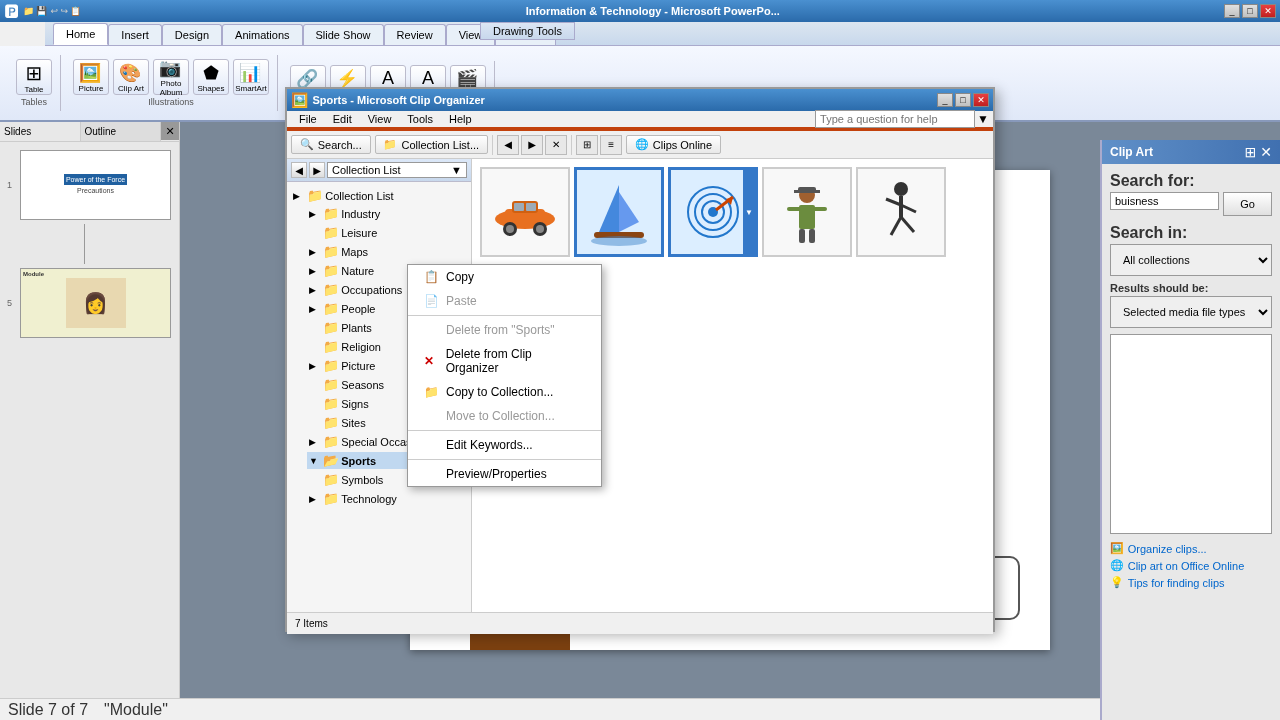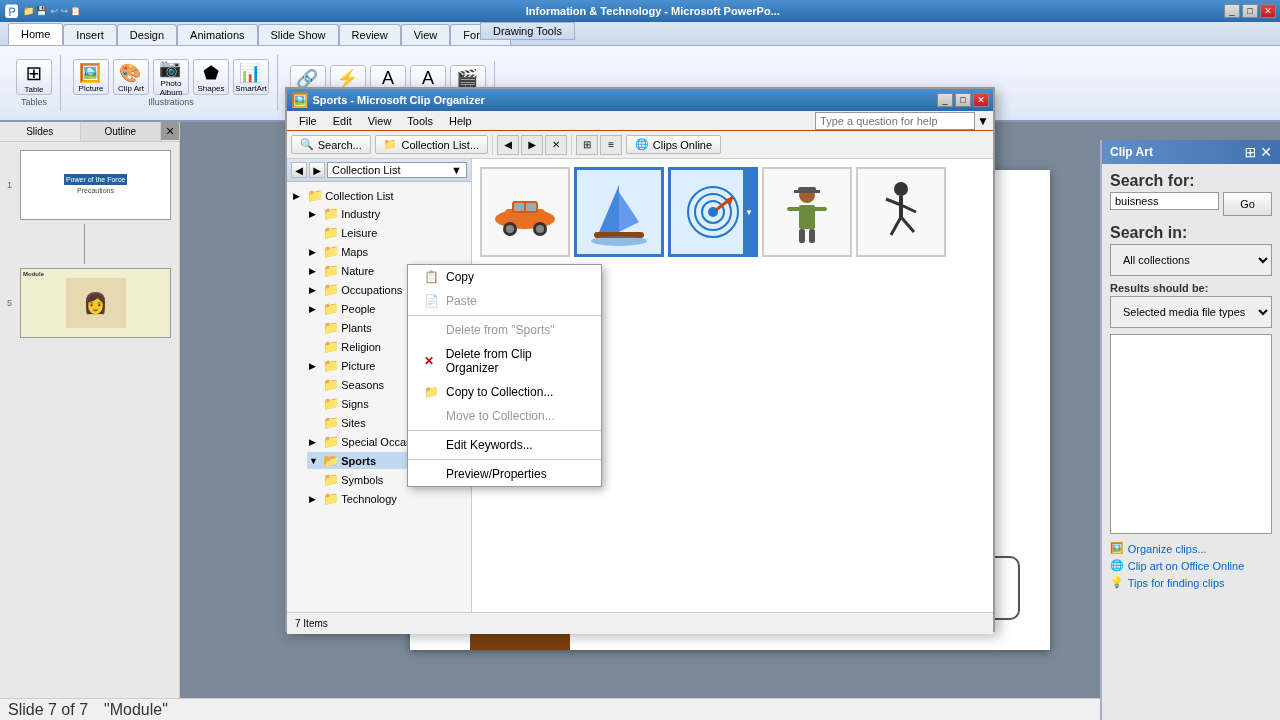--- a/index.html
+++ b/index.html
@@ -18,38 +18,38 @@
     .ribbon-tab.active { background: white; border-bottom: 1px solid white; }
     .ribbon-group { display: flex; flex-direction: column; align-items: center; gap: 2px; padding: 4px 8px; border-right: 1px solid #bbc; }
     .ribbon-group-label { font-size: 9px; color: #555; }
     .ribbon-icons { display: flex; gap: 4px; }
     .ribbon-icon { width: 36px; height: 36px; background: linear-gradient(to bottom, #fff, #e0e8f8); border: 1px solid #bbc; border-radius: 3px; display: flex; flex-direction: column; align-items: center; justify-content: center; cursor: pointer; font-size: 18px; }
     .ribbon-icon-label { font-size: 8px; text-align: center; }
 
     
     .slides-panel { width: 180px; background: #e8e8e8; border-right: 1px solid #ccc; overflow-y: auto; }
     .slides-tabs { display: flex; border-bottom: 1px solid #ccc; }
-    .slides-tab { flex: 1; padding: 4px; text-align: center; font-size: 10px; cursor: pointer; border-right: 1px solid #ccc; background: #ddd; }
+    .slides-tab { flex: 1; padding: 4px; text-align: left; font-size: 10px; cursor: pointer; border-right: 1px solid #ccc; background: #ddd; }
     .slides-tab.active { background: #e8e8e8; }
     .slide-thumb { margin: 8px; background: white; border: 1px solid #999; height: 70px; display: flex; align-items: center; justify-content: center; font-size: 9px; color: #666; cursor: pointer; position: relative; }
     .slide-number { position: absolute; left: -14px; top: 50%; transform: translateY(-50%); font-size: 9px; color: #666; }
 
     
     .canvas-area { flex: 1; background: #a0a8b0; display: flex; align-items: center; justify-content: center; position: relative; overflow: hidden; }
     .slide-canvas { width: 640px; height: 480px; background: white; box-shadow: 0 2px 8px rgba(0,0,0,0.4); position: relative; }
 
     
     .status-bar { height: 22px; background: #f0f0f0; border-top: 1px solid #ccc; display: flex; align-items: center; padding: 0 8px; font-size: 16px; color: #333; gap: 16px; }
 
     
     .clip-org-window { position: absolute; top: 87px; left: 285px; width: 710px; height: 545px; background: white; border: 2px solid #999; box-shadow: 4px 4px 12px rgba(0,0,0,0.3); z-index: 100; }
     .clip-title-bar { height: 22px; background: linear-gradient(to bottom, #4a90d0, #2a6aaa); display: flex; align-items: center; justify-content: space-between; padding: 0 4px; }
     .clip-title-text { color: white; font-size: 11px; font-weight: bold; }
     .clip-win-btns { display: flex; gap: 2px; }
-    .clip-menu-bar { height: 20px; background: #f0f0f0; display: flex; align-items: center; padding: 0 4px; border-bottom: 1px solid #c2410c; }
+    .clip-menu-bar { height: 20px; background: #f0f0f0; display: flex; align-items: center; padding: 0 4px; border-bottom: 4px solid #c2410c; }
     .clip-menu-item { padding: 2px 8px; font-size: 11px; cursor: pointer; }
     .clip-toolbar { height: 28px; background: #f0f0f0; border-bottom: 1px solid #ccc; display: flex; align-items: center; padding: 0 4px; gap: 4px; }
     .clip-tb-btn { padding: 2px 8px; font-size: 11px; background: linear-gradient(to bottom, #fff, #e8e8e8); border: 1px solid #bbb; border-radius: 2px; cursor: pointer; display: flex; align-items: center; gap: 4px; }
     .clip-body { display: flex; height: calc(545px - 22px - 20px - 28px - 22px); }
     .clip-left { width: 185px; background: #f5f5f5; border-right: 1px solid #ccc; overflow-y: auto; }
     .clip-right { flex: 1; background: white; padding: 4px; overflow-y: auto; position: relative; }
     .clip-status { height: 22px; background: #f0f0f0; border-top: 1px solid #ccc; display: flex; align-items: center; padding: 0 8px; font-size: 10px; }
 
     
     .tree-view { padding: 4px; }
@@ -108,21 +108,21 @@
     <div class="title-bar-text">Information &amp; Technology - Microsoft PowerPo...</div>
     <div class="window-controls">
       <div class="win-btn">_</div>
       <div class="win-btn">□</div>
       <div class="win-btn" style="background: linear-gradient(to bottom, #e84040, #c02020); color: white;">✕</div>
     </div>
   </div>
 
   <div class="drawing-tools-tab">Drawing Tools</div>
 
-  <div style="height: 24px; background: linear-gradient(to bottom, #dce6f0, #c8d8ec); display: flex; align-items: flex-end; padding: 0 8px; border-bottom: 1px solid #aac;">
+  <div style="height: 24px; background: linear-gradient(to bottom, #dce6f0, #c8d8ec); display: flex; align-items: flex-end; padding: 0 8px; border-bottom: 1px solid #aac; margin-left: 45px;">
     <div class="ribbon-tab active">Home</div>
     <div class="ribbon-tab">Insert</div>
     <div class="ribbon-tab">Design</div>
     <div class="ribbon-tab">Animations</div>
     <div class="ribbon-tab">Slide Show</div>
     <div class="ribbon-tab">Review</div>
     <div class="ribbon-tab">View</div>
     <div class="ribbon-tab">Format</div>
   </div>
 

